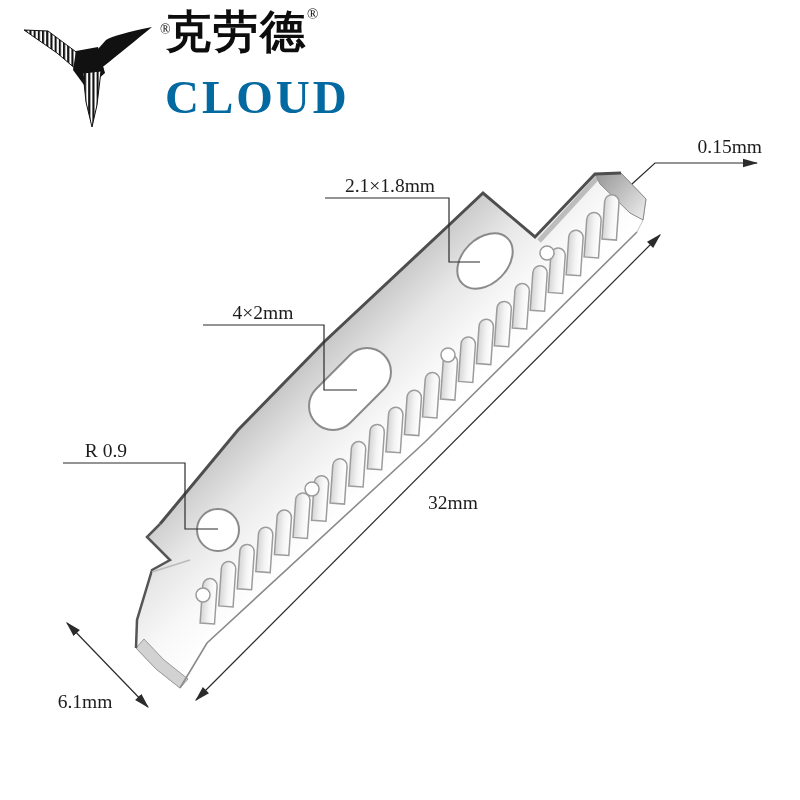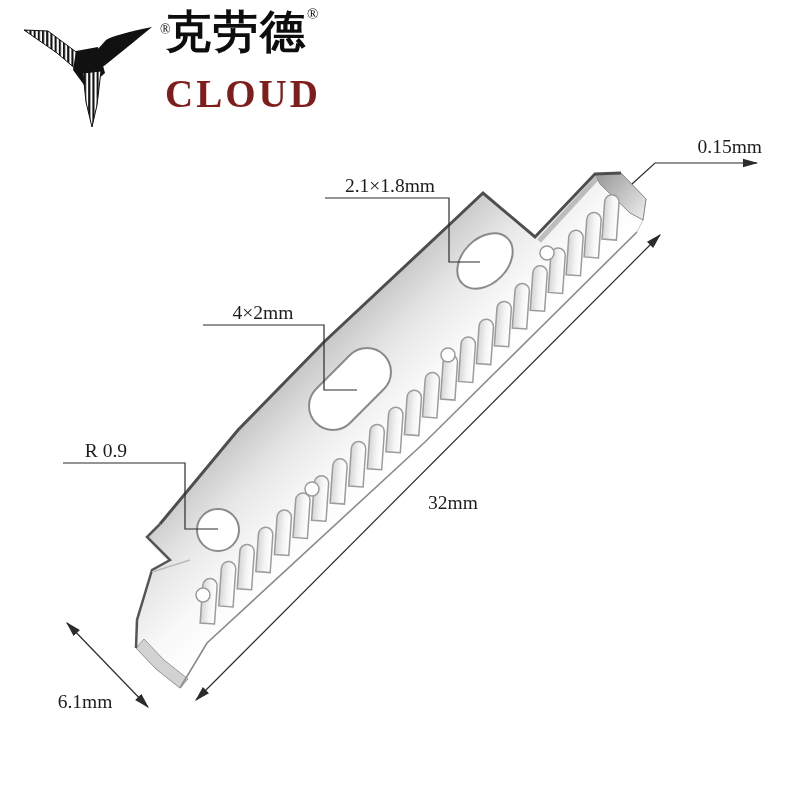--- a/index.html
+++ b/index.html
@@ -3,22 +3,22 @@
 <meta charset="utf-8">
 <style>
   html,body{margin:0;padding:0;background:#ffffff;}
   #stage{position:relative;width:800px;height:800px;background:#ffffff;overflow:hidden;
          font-family:"Liberation Serif","DejaVu Serif",serif;}
   #main-svg{position:absolute;left:0;top:0;}
   #bird-svg{position:absolute;left:0;top:0;}
   .brand-zh{position:absolute;left:166px;top:7px;font-size:45px;font-weight:bold;
             letter-spacing:2px;color:#0d0d0d;line-height:1;}
   .brand-zh sup{font-size:15px;font-weight:normal;vertical-align:28px;letter-spacing:0;}
-  .brand-en{position:absolute;left:165px;top:74px;font-size:39px;font-weight:600;
-            letter-spacing:3px;color:#7f1d1d;line-height:1;}
+  .brand-en{position:absolute;left:165px;top:74px;font-size:47px;font-weight:600;
+            letter-spacing:3px;color:#0369a1;line-height:1;}
   .bird-reg{position:absolute;left:160px;top:22px;font-size:14px;color:#0d0d0d;}
   text{fill:#1c1c1c;font-family:"Liberation Serif","DejaVu Serif",serif;font-size:19.5px;}
 </style>
 </head>
 <body>
 
 <div id="stage">
 
   <svg id="main-svg" width="800" height="800" viewBox="0 0 800 800">
     <defs>

